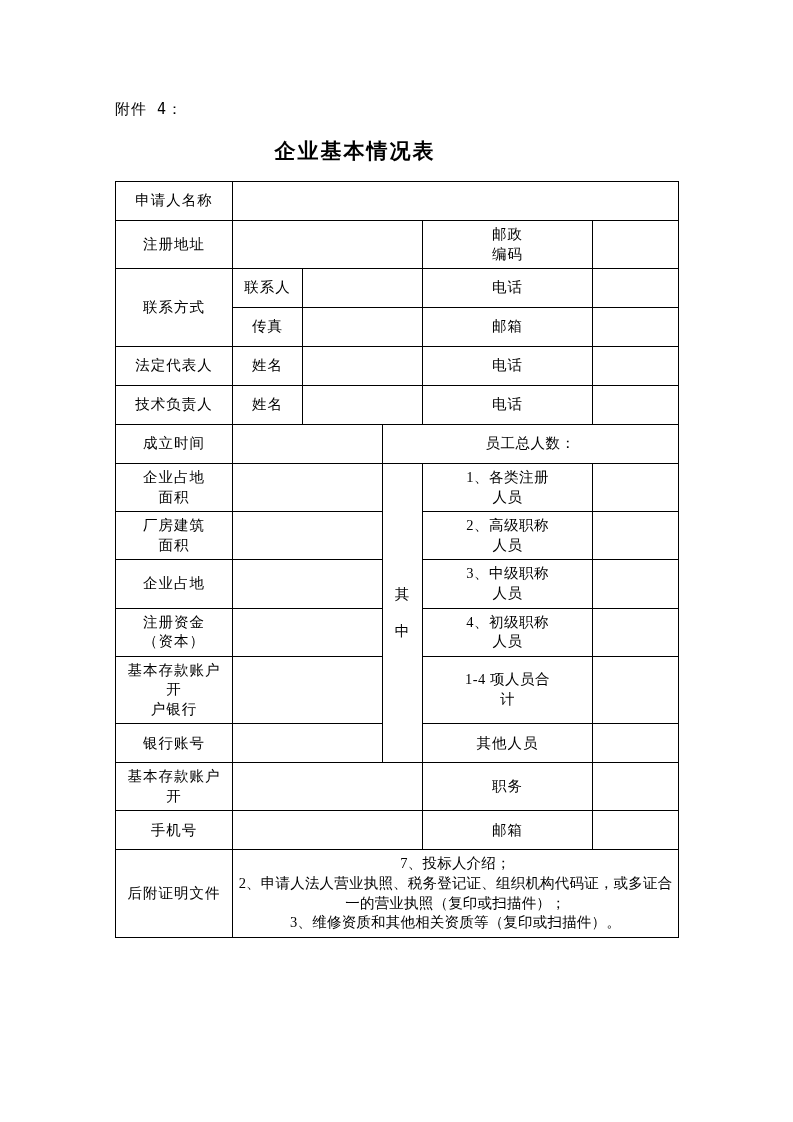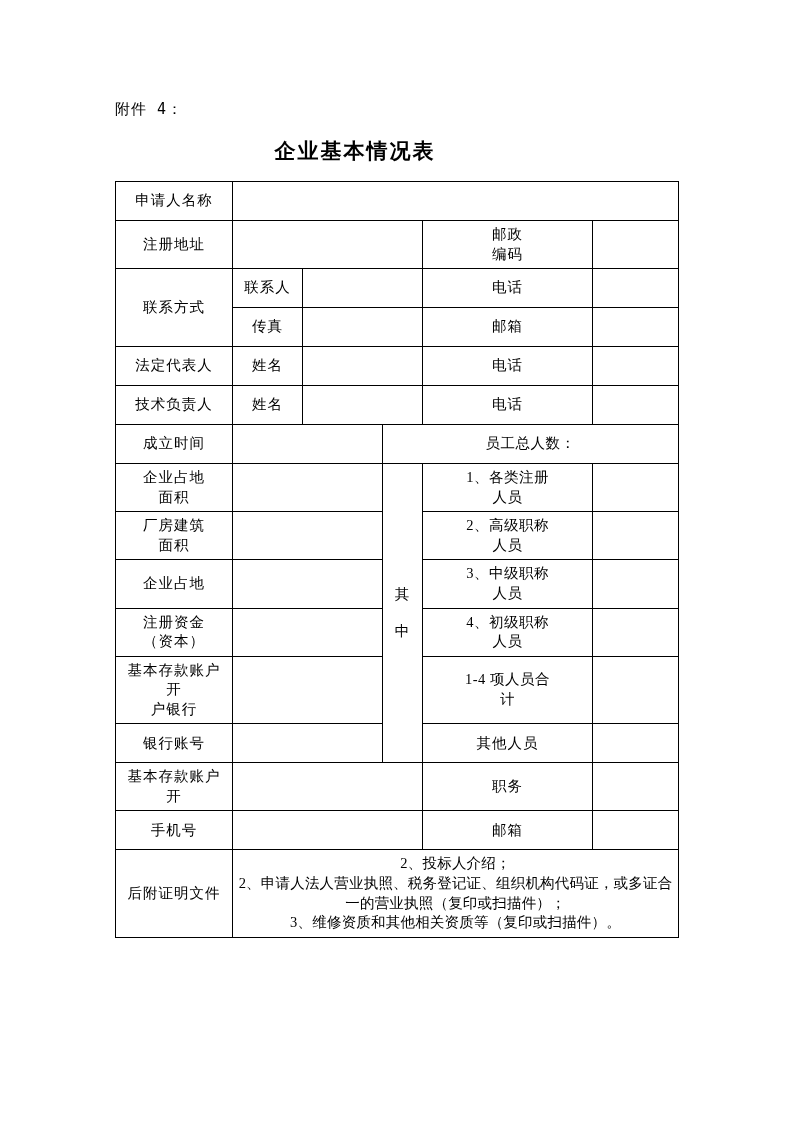--- a/index.html
+++ b/index.html
@@ -241,21 +241,21 @@
     <tr>
       <td class="lbl">手机号</td>
       <td class="blank" colspan="3"></td>
       <td class="lbl" colspan="2">邮箱</td>
       <td class="blank"></td>
     </tr>
 
     <tr>
       <td class="lbl">后附证明文件</td>
       <td class="docs-cell" colspan="6">
-        <div>2、投标人介绍；</div>
+        <div>7、投标人介绍；</div>
         <div>2、申请人法人营业执照、税务登记证、组织机构代码证，或多证合一的营业执照（复印或扫描件）；</div>
         <div>3、维修资质和其他相关资质等（复印或扫描件）。</div>
       </td>
     </tr>
 
   </tbody>
     </table>
 </div>
 
 </body></html>

